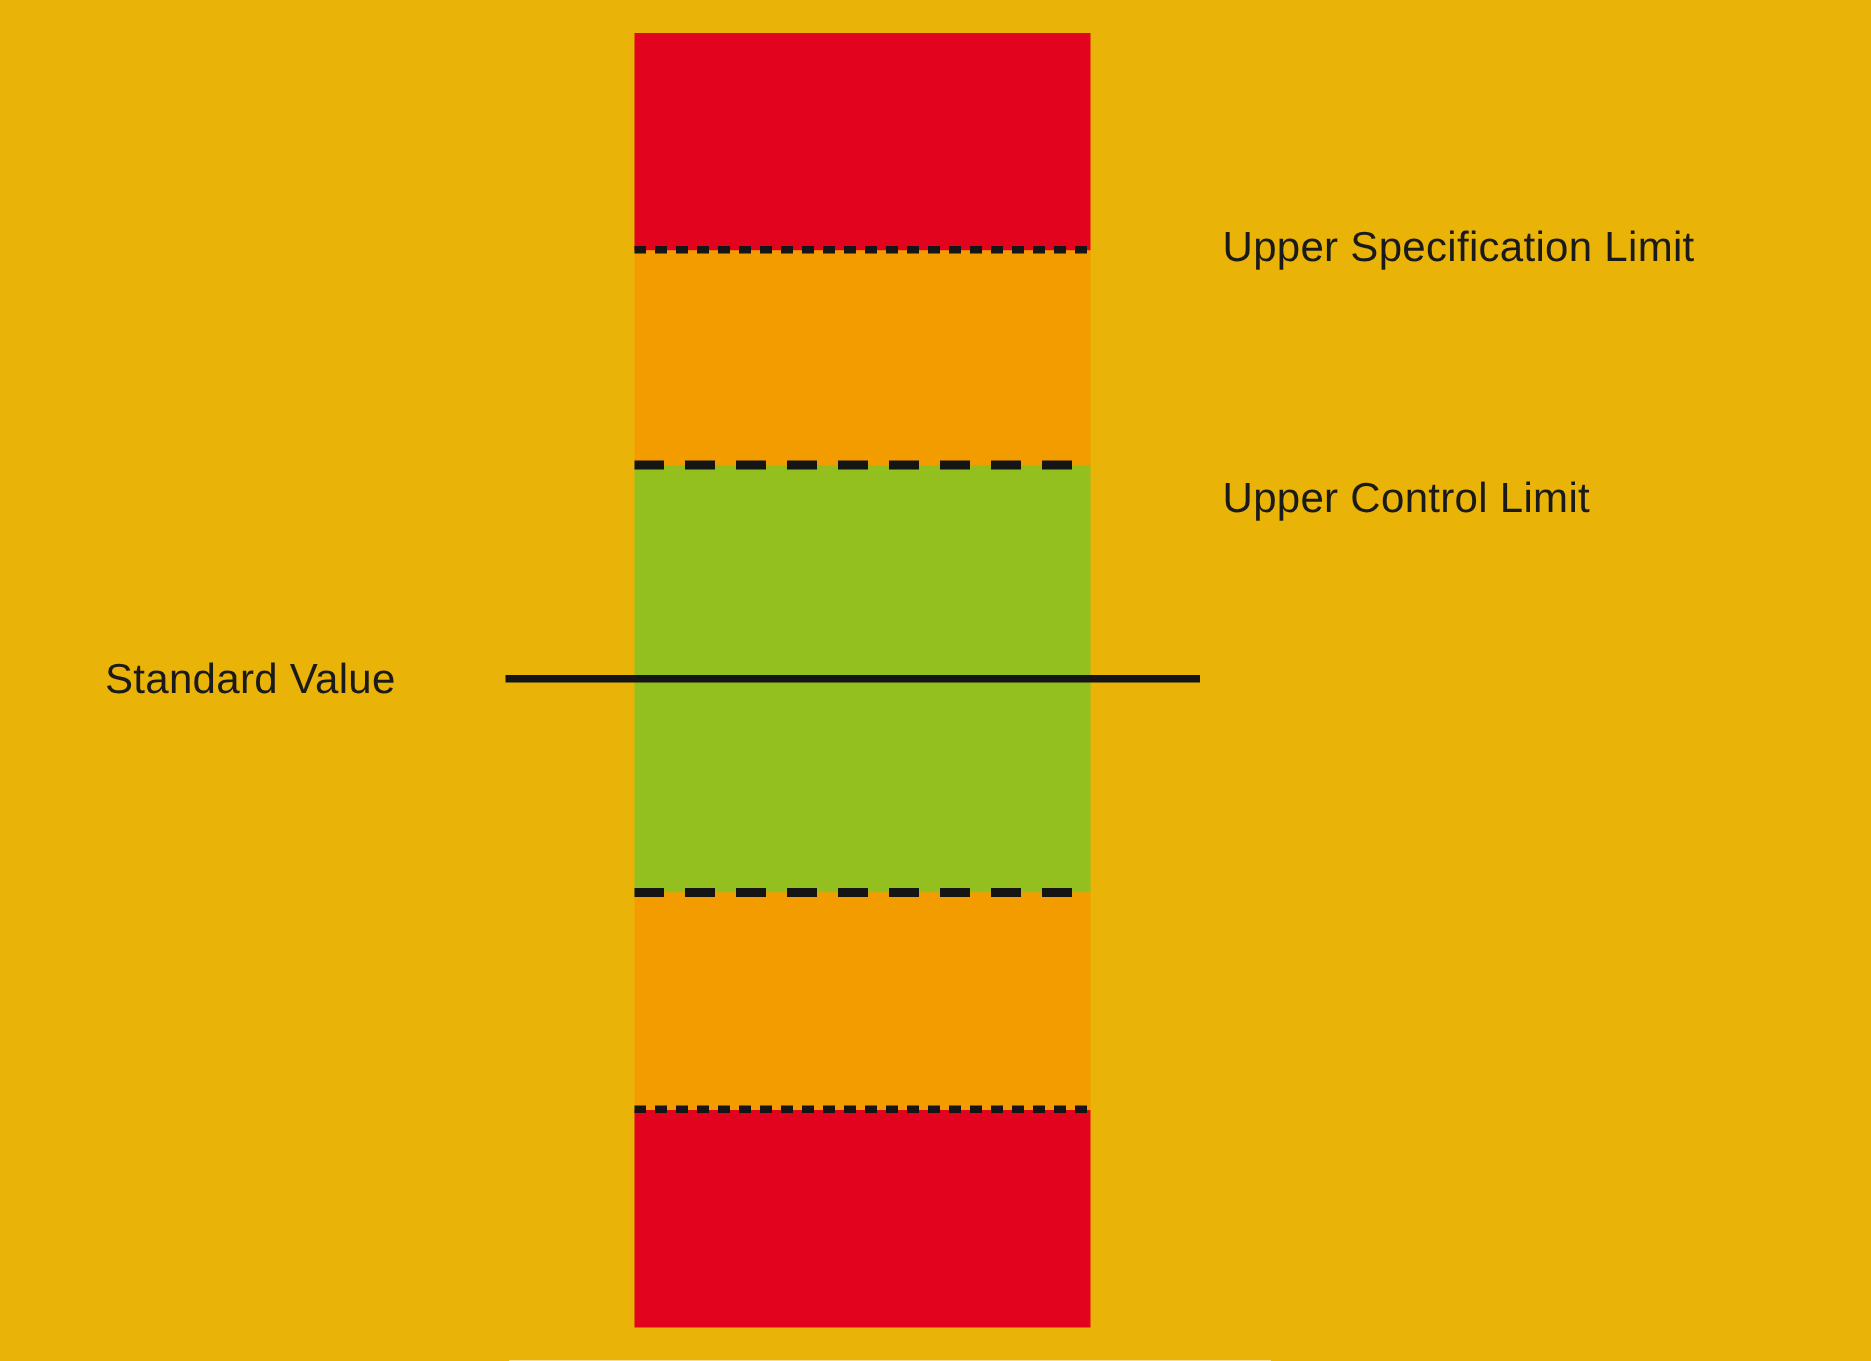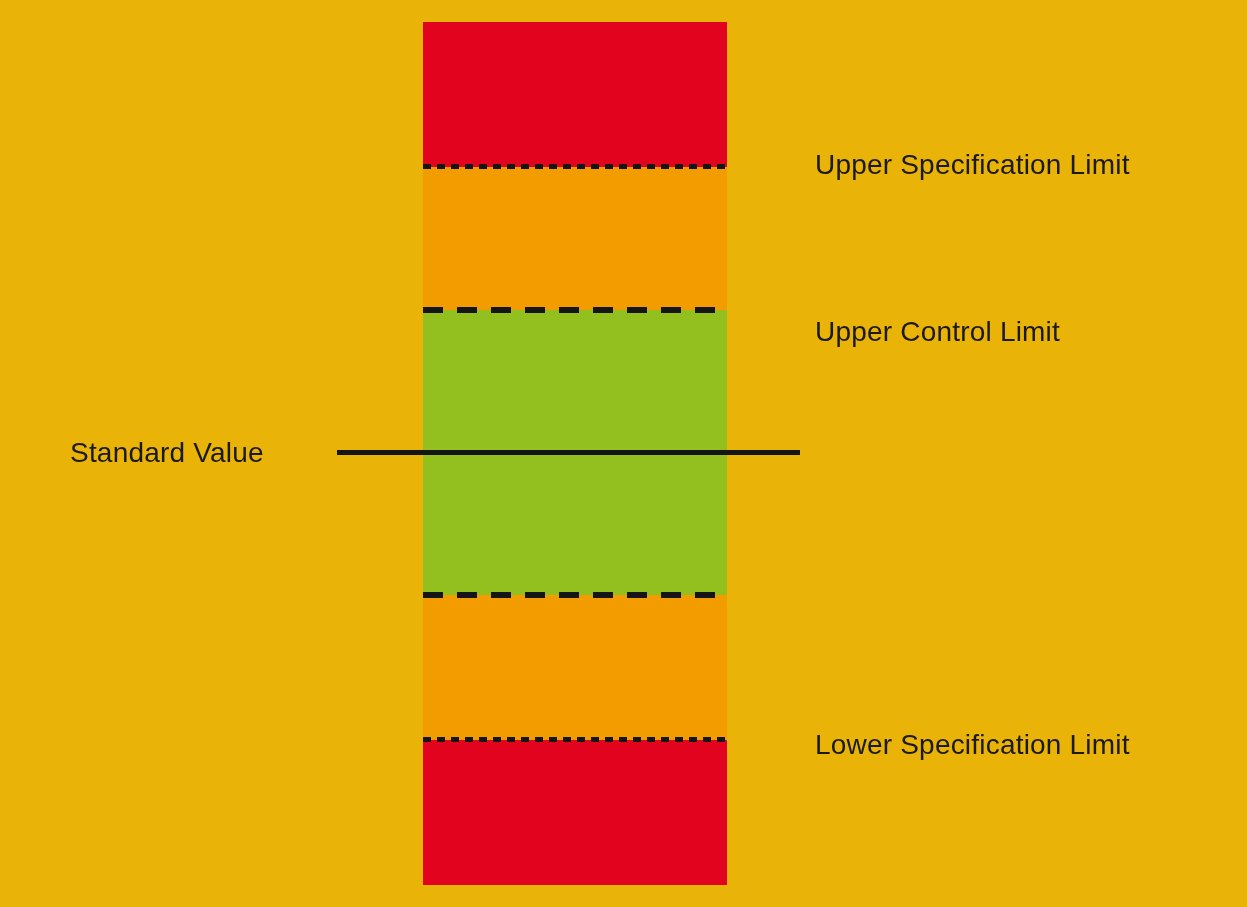--- a/index.html
+++ b/index.html
@@ -97,15 +97,14 @@
 
   <div id="usl-line" class="limit-line line-dotted"></div>
   <div id="ucl-line" class="limit-line line-dashed"></div>
   <div id="sv-line" class="line-solid"></div>
   <div id="lcl-line" class="limit-line line-dashed"></div>
   <div id="lsl-line" class="limit-line line-dotted"></div>
 
   <div id="usl-label" class="limit-label">Upper Specification Limit</div>
   <div id="ucl-label" class="limit-label">Upper Control Limit</div>
   <div id="sv-label">Standard Value</div>
-  <div id="lsl-label" class="limit-label">Lower Specification Limit</div>
 
 </div>
 
 </body></html>

